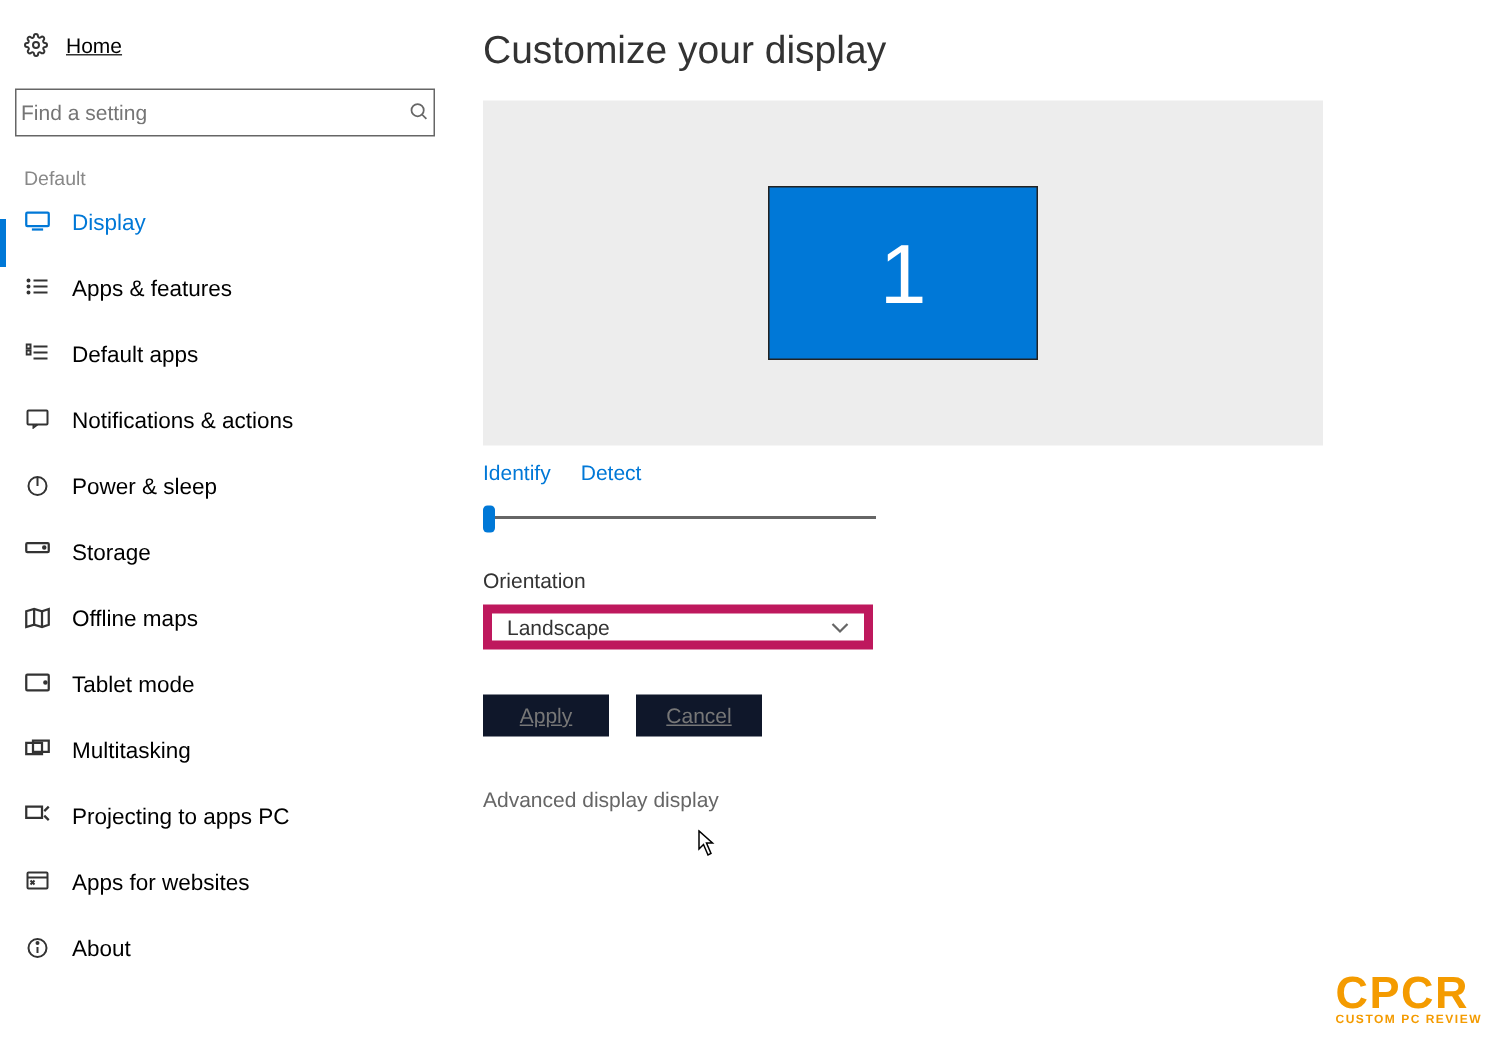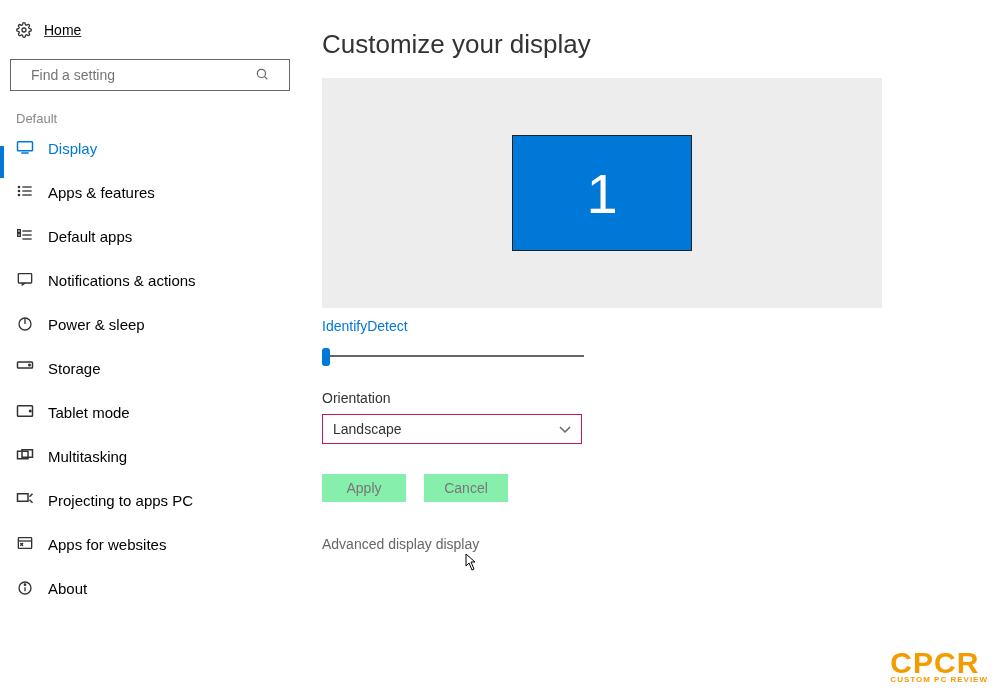--- a/index.html
+++ b/index.html
@@ -12,69 +12,69 @@
       height: 692px;
       overflow: hidden;
       position: relative;
     }
     .layout { display: flex; height: 100%; }
     .sidebar { width: 300px; padding: 22px 10px 0 10px; }
     .home-row { display: flex; gap: 12px; padding: 0 6px 18px 6px; cursor: pointer; text-decoration: underline; }
     .home-row .label { font-size: 14px; color: #000; }
     .search-box {
       display: flex; align-items: center; justify-content: center;
-      border: 1px solid #666; height: 32px; padding: 0 20px;
+      border: 1px solid #666; height: 32px; padding: 0 3px;
       margin-bottom: 20px; cursor: text;
     }
     .search-box input {
       border: none; outline: none; font-size: 14px; color: #888;
       width: 100%; background: transparent;
     }
     .section-label { color: #888; font-size: 13px; padding: 0 6px 14px 6px; }
     .nav-item {
       display: flex; align-items: flex-start; gap: 14px;
       height: 44px; padding: 0 6px; cursor: pointer; position: relative;
       color: #000;
     }
     .nav-item.selected { color: #0078d7; }
     .nav-item.selected::before {
       content: ""; position: absolute; left: -10px; top: 6px; bottom: 6px;
       width: 4px; background: #0078d7;
     }
     .nav-item .icon { width: 18px; display: flex; justify-content: center; }
     .nav-item .label { font-size: 15px; }
 
-    .main { flex: 1; padding: 29px 60px 0 22px; }
+    .main { flex: 1; padding: 18px 60px 0 22px; }
     .page-title { font-size: 26px; font-weight: 400; margin-bottom: 18px; }
     .preview-area {
       width: 560px; height: 230px; background: #ededed;
       display: flex; align-items: center; justify-content: center;
     }
     .monitor {
       width: 180px; height: 116px; background: #0078d7; border: 1px solid #222;
       display: flex; align-items: center; justify-content: center;
       color: #fff; font-size: 56px; font-weight: 300;
     }
-    .link-row { margin-top: 10px; display: flex; }
+    .link-row { margin-top: 10px; display: flex; gap: 20px; }
     .link { color: #0078d7; font-size: 14px; cursor: pointer; }
     .scale-label { margin-top: 28px; font-size: 14px; }
     .slider-wrap { margin-top: 12px; width: 262px; height: 20px; position: relative; }
     .slider-track { position: absolute; top: 9px; left: 4px; right: 0; height: 2px; background: #666; }
     .slider-thumb { position: absolute; left: 0; top: 2px; width: 8px; height: 18px; background: #0078d7; border-radius: 3px; }
     .field-label { margin-top: 24px; font-size: 14px; }
     .select {
-      margin-top: 8px; width: 260px; height: 30px; border: 1px solid #be185d;
+      margin-top: 8px; width: 260px; height: 30px; border: 6px solid #be185d;
       display: flex; align-items: center; justify-content: space-between;
       padding: 0 10px; cursor: pointer; font-size: 14px;
     }
     .btn-row { margin-top: 30px; display: flex; gap: 18px; }
     .btn {
-      width: 84px; height: 28px; background: #86efac; color: #777;
-      display: flex; align-items: center; justify-content: center;
-      font-size: 14px; cursor: default;
+      width: 84px; height: 28px; background: #0f172a; color: #777;
+      display: flex; align-items: center; justify-content: center;
+      font-size: 14px; cursor: default; text-decoration: underline;
     }
     .adv-link { margin-top: 34px; color: #666; font-size: 14px; cursor: pointer; display: inline-block; }
     .cursor { position: absolute; left: 460px; top: 553px; pointer-events: none; }
 
     .watermark {
       position: absolute; right: 12px; bottom: 8px;
       font-weight: 700; letter-spacing: 1px; text-align: left;
     }
     .watermark .big { font-size: 30px; color: #f49b00; line-height: 0.85; }
     .watermark .small { font-size: 8px; color: #f49b00; letter-spacing: 1px; }
@@ -167,20 +167,30 @@
     <div class="nav-item">
       <span class="icon">
         <svg width="18" height="10" viewBox="0 0 24 12" fill="none" stroke="#333" stroke-width="2">
             <rect x="2" y="2" width="20" height="8" rx="1"></rect>
             <circle cx="18" cy="6" r="1" fill="#333"></circle>
           </svg>
       </span>
       <span class="label">Storage</span>
     </div>
 
+    <div class="nav-item">
+      <span class="icon">
+        <svg width="18" height="16" viewBox="0 0 24 20" fill="none" stroke="#333" stroke-width="2">
+            <polygon points="2,4 9,2 16,4 22,2 22,16 16,18 9,16 2,18"></polygon>
+            <line x1="9" y1="2" x2="9" y2="16"></line>
+            <line x1="16" y1="4" x2="16" y2="18"></line>
+          </svg>
+      </span>
+      <span class="label">Offline maps</span>
+    </div>
 
     <div class="nav-item">
       <span class="icon">
         <svg width="18" height="14" viewBox="0 0 24 18" fill="none" stroke="#333" stroke-width="2">
             <rect x="2" y="2" width="20" height="14" rx="1"></rect>
             <circle cx="19" cy="9" r="1" fill="#333"></circle>
           </svg>
       </span>
       <span class="label">Tablet mode</span>
     </div>

